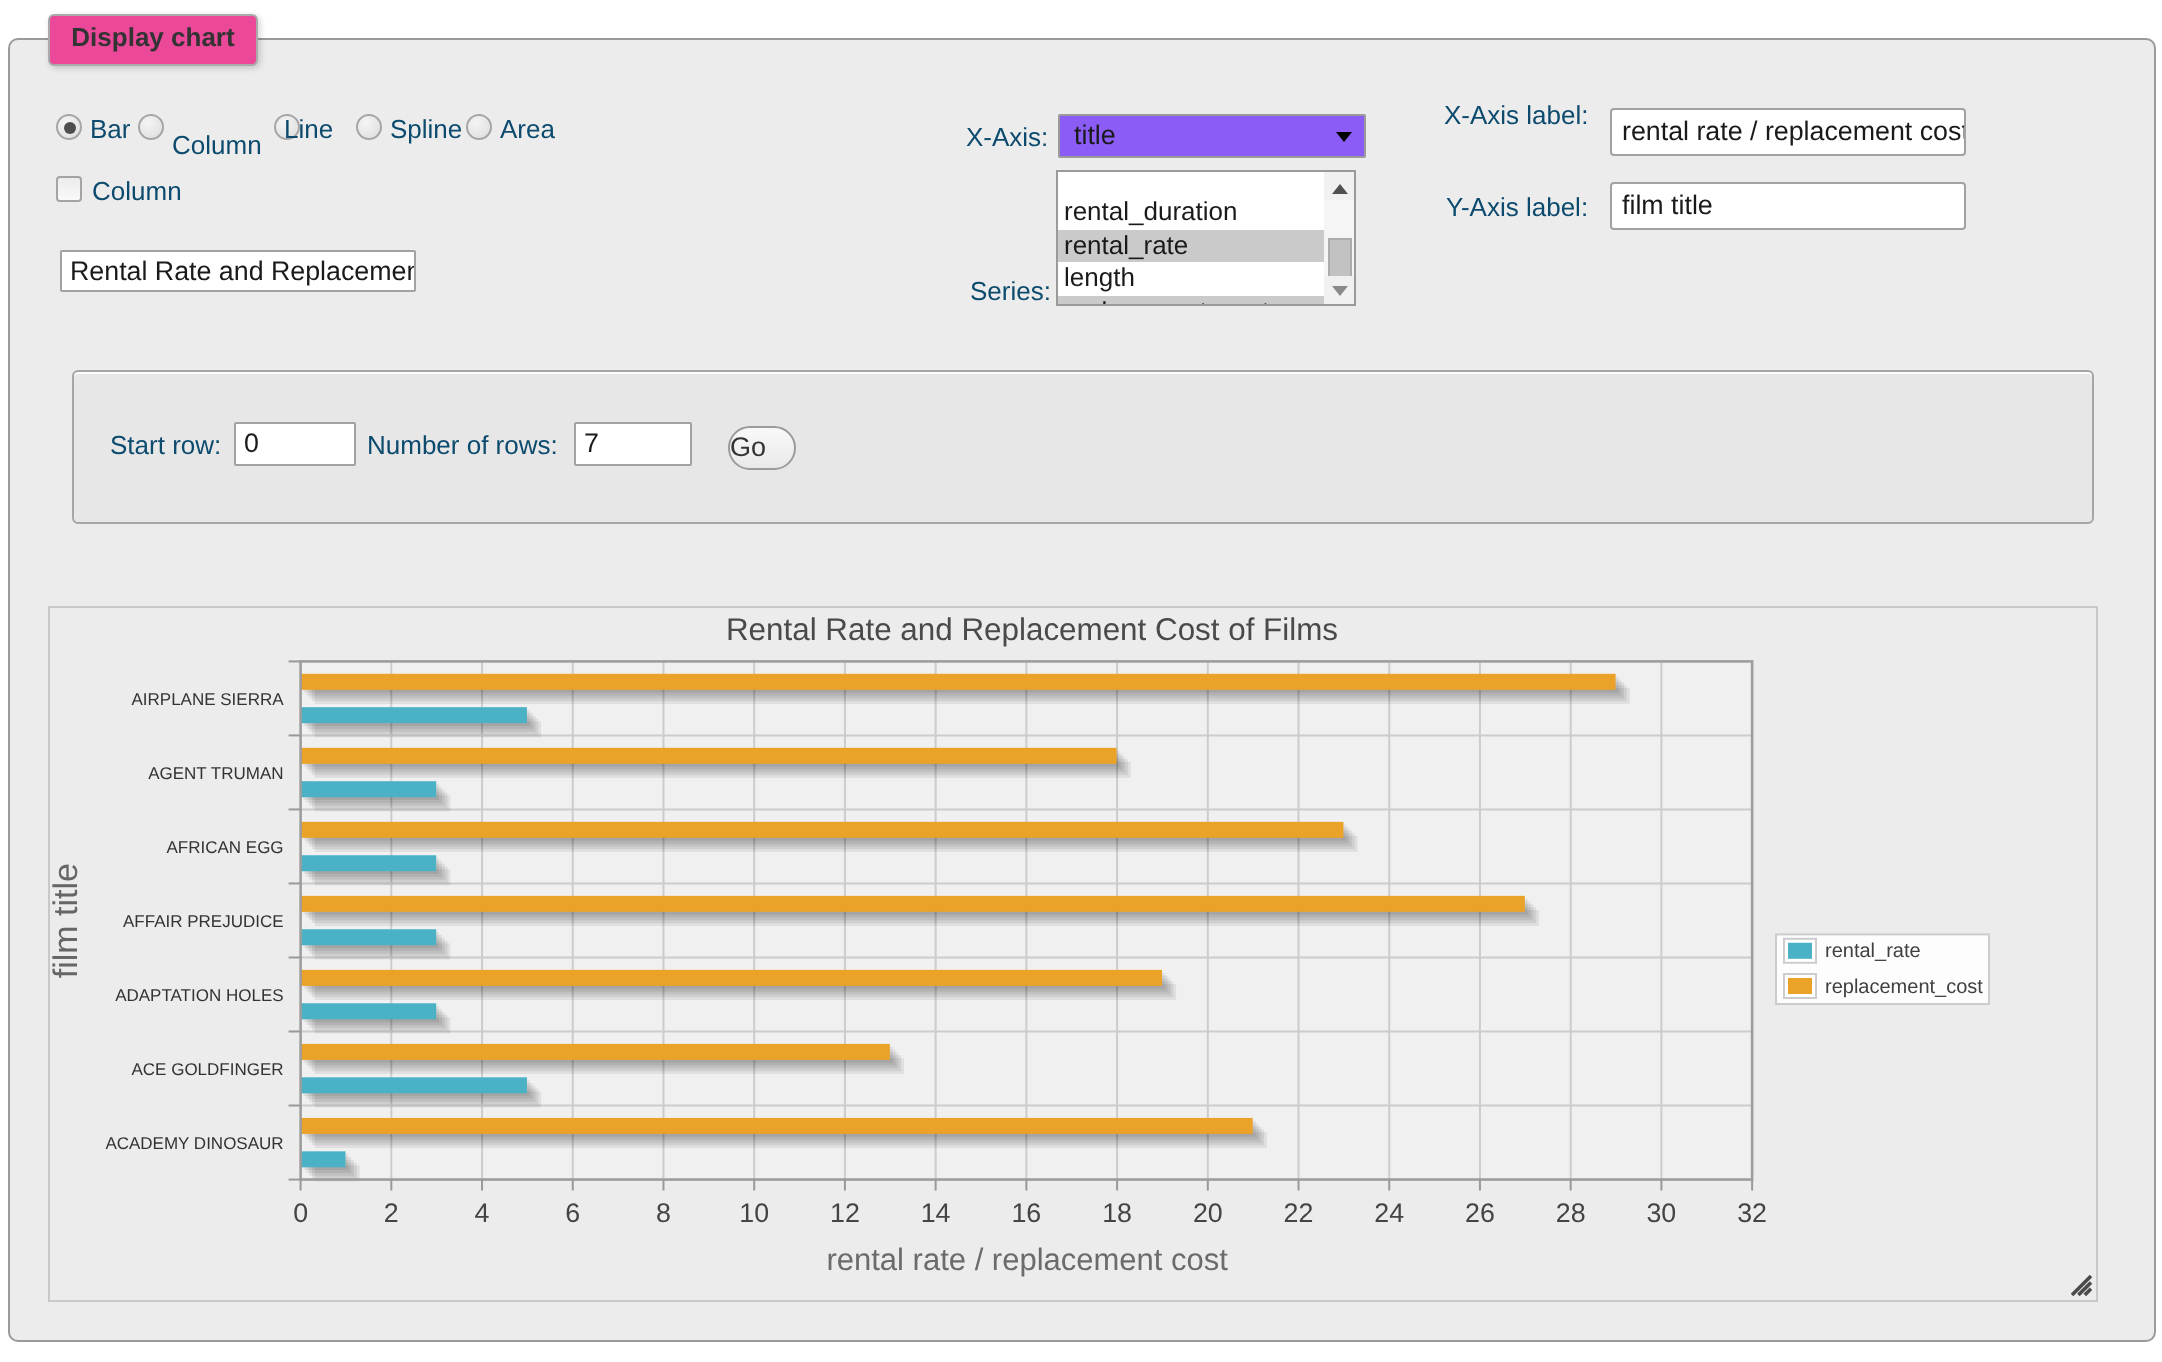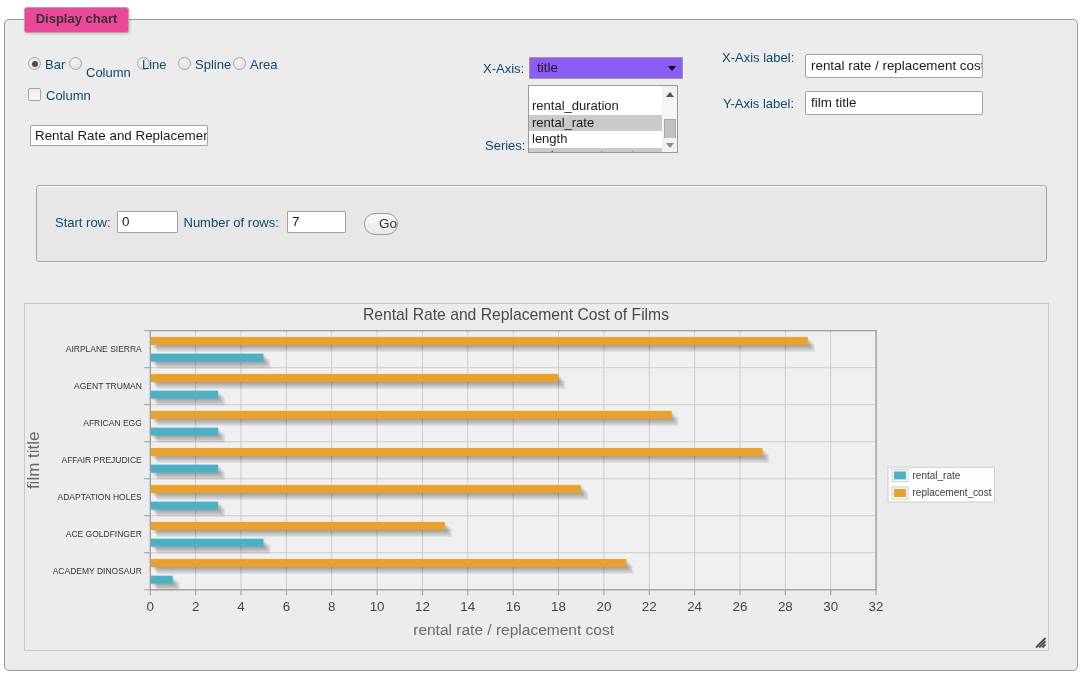--- a/index.html
+++ b/index.html
@@ -35,21 +35,21 @@
 #sb .tri-up { position:absolute; left:3.5px; top:6px; width:0; height:0;
   border-left:4px solid transparent; border-right:4px solid transparent; border-bottom:5px solid #505050; }
 #sb .tri-dn { position:absolute; left:3.5px; top:5px; width:0; height:0;
   border-left:4px solid transparent; border-right:4px solid transparent; border-top:5px solid #8a8a8a; }
 #sb .thumb { position:absolute; left:2px; top:33px; width:10px; height:20px; background:#c2c2c2; border:1px solid #ababab; }
 #graybox { position:absolute; left:36px; top:185px; width:1009px; height:75px;
   background:#e7e7e7; border:1px solid #a6a6a6; border-radius:3px;
   box-shadow:inset 0 1px 0 rgba(255,255,255,0.9); }
 #gobtn { position:absolute; left:364px; top:213px; width:32px; height:19.5px;
   background:linear-gradient(#f9f9f9,#e9e9e9); border:1px solid #9b9b9b; border-radius:11px;
-  font-size:13.5px; color:#333333; text-align:right; line-height:19.5px; }
+  font-size:13.5px; color:#333333; text-align:left; line-height:19.5px; }
 #chart { position:absolute; left:24px; top:303px; }
 </style>
 </head>
 <body>
 <div id="panel"></div>
 <div id="legendbox">Display chart</div>
 
 <div class="radio on" style="left:28px;top:57px;"></div>
 <div class="lbl" style="left:45px;top:56.5px;">Bar</div>
 <div class="radio" style="left:69px;top:57px;"></div>

